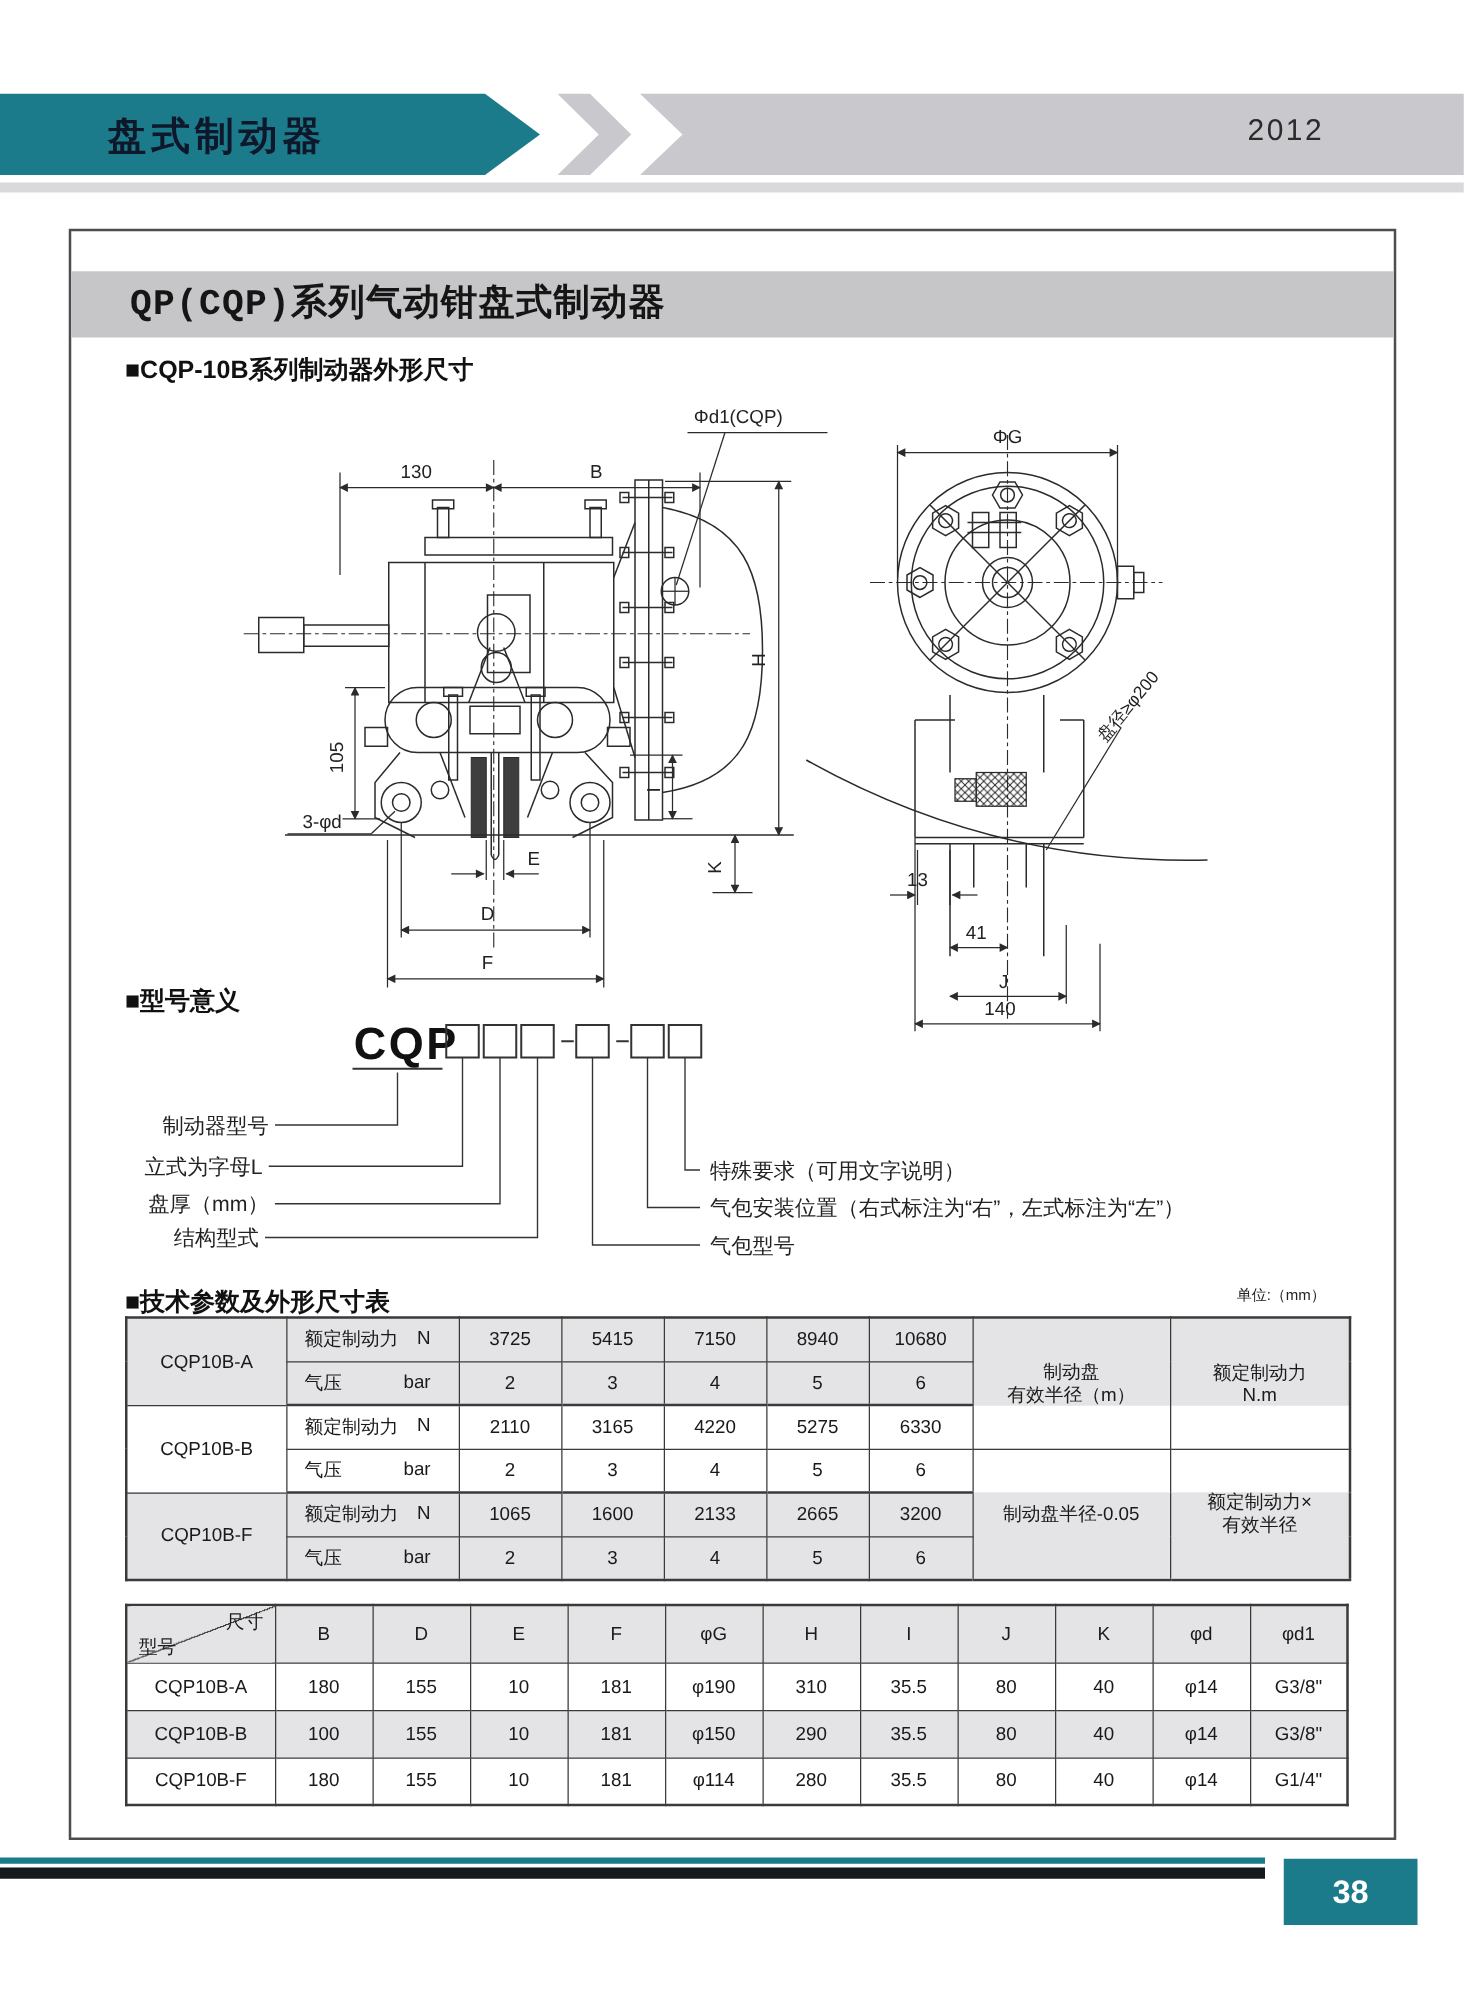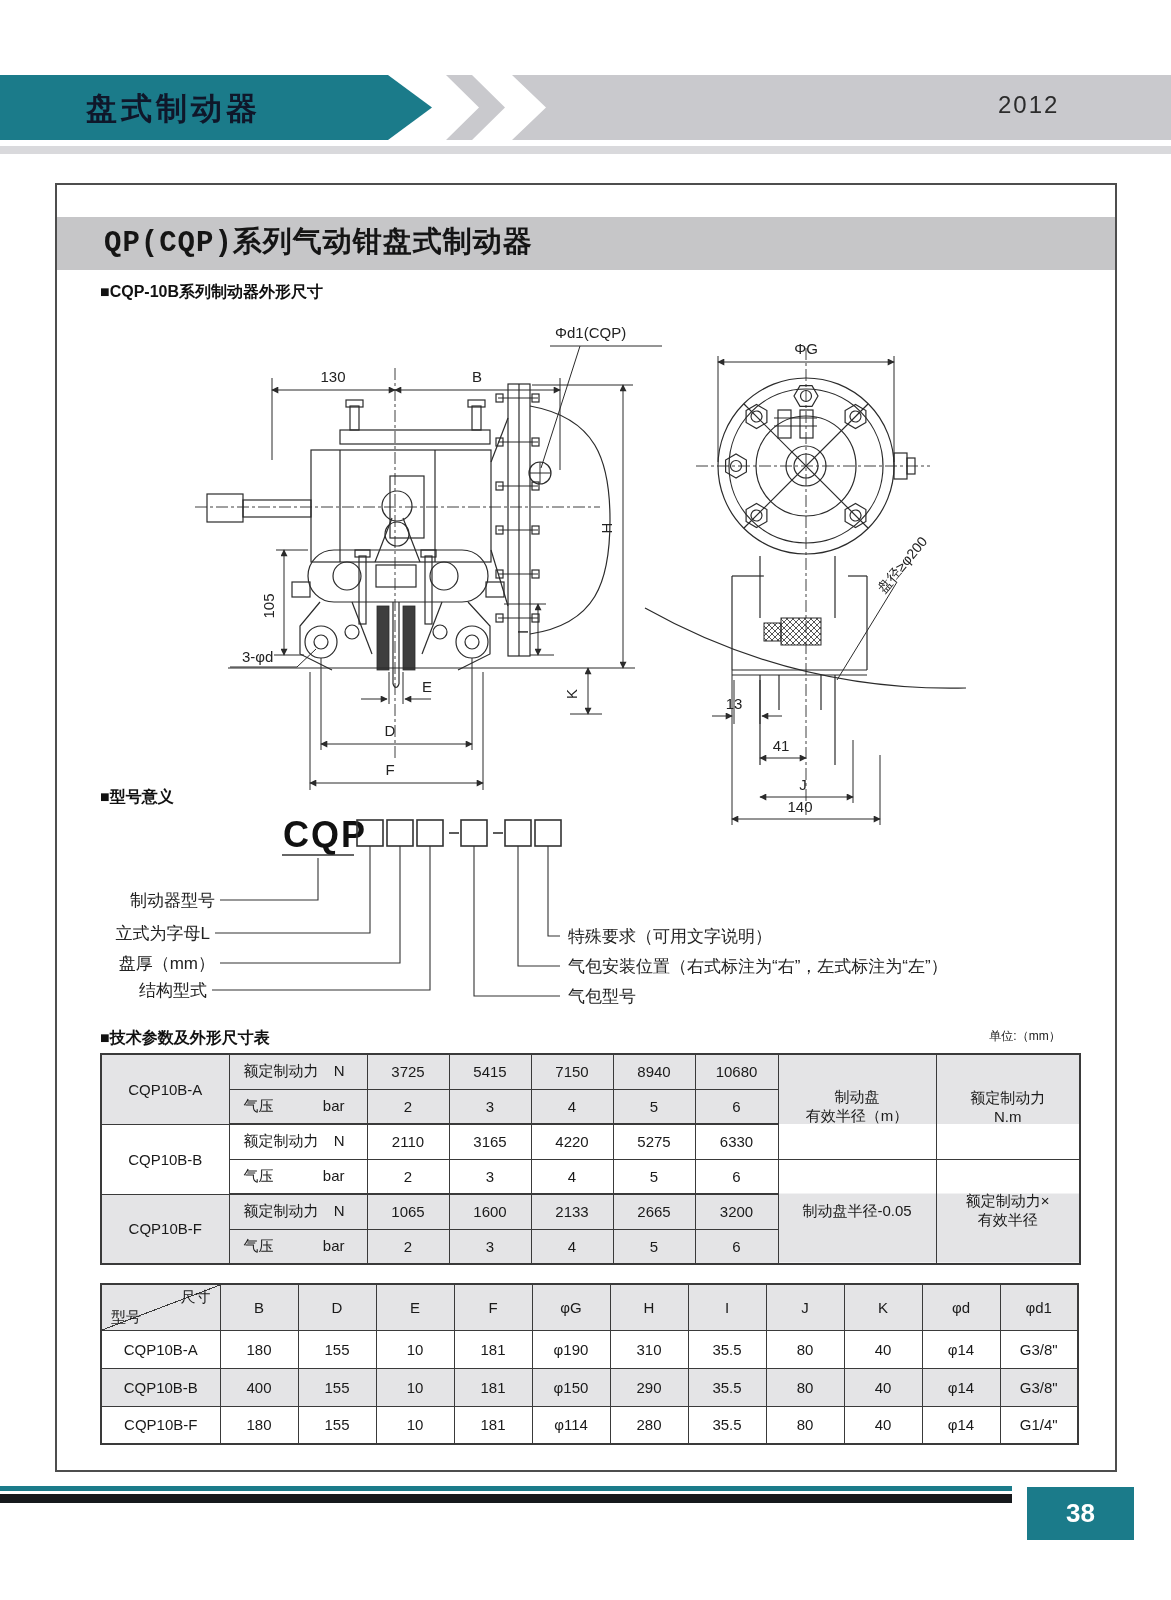--- a/index.html
+++ b/index.html
@@ -10,21 +10,21 @@
   .abs{position:absolute;}
   
   #banner-svg{left:0;top:75px;}
   #banner-title{left:86px;top:88px;font-size:31px;font-weight:bold;color:#0f172a;letter-spacing:4px;}
   #year{left:998px;top:91px;font-size:24px;color:#2b2b2b;letter-spacing:2px;}
   #header-substripe{left:0;top:146px;width:1171px;height:8px;background:#d9d9dc;}
   
   #content-box{left:55px;top:183px;width:1058px;height:1285px;border:2px solid #4d4d4d;background:#fff;}
   #title-bar{position:absolute;left:0;right:0;top:32px;height:53px;background:#c6c6c8;}
   #main-title{padding-left:47px;line-height:53px;font-size:29px;font-weight:bold;color:#151515;letter-spacing:1px;font-family:Liberation Mono, monospace;}
-  .sec-head{font-size:16px;font-weight:bold;color:#111;}
+  .sec-head{font-size:20px;font-weight:bold;color:#111;}
   #sec-outline{left:100px;top:282px;}
   #sec-model{left:100px;top:787px;}
   #sec-specs{left:100px;top:1028px;}
   #unit-note{left:960px;top:1028px;width:130px;text-align:center;font-size:12px;color:#222;}
   
   table{border-collapse:collapse;table-layout:fixed;font-size:15px;color:#1a1a1a;}
   #spec-table{left:100px;top:1053px;width:979px;border:2px solid #3a3a3a;}
   #dim-table{left:100px;top:1283px;width:977px;border:2px solid #3a3a3a;}
   td,th{border:1px solid #3a3a3a;text-align:center;vertical-align:middle;padding:0;font-weight:normal;}
   #spec-table tr{height:35px;}
@@ -505,21 +505,21 @@
     <td>φ190</td>
     <td>310</td>
     <td>35.5</td>
     <td>80</td>
     <td>40</td>
     <td>φ14</td>
     <td>G3/8"</td>
   </tr>
   <tr class="dr alt">
     <td>CQP10B-B</td>
-    <td>400</td>
+    <td>100</td>
     <td>155</td>
     <td>10</td>
     <td>181</td>
     <td>φ150</td>
     <td>290</td>
     <td>35.5</td>
     <td>80</td>
     <td>40</td>
     <td>φ14</td>
     <td>G3/8"</td>

